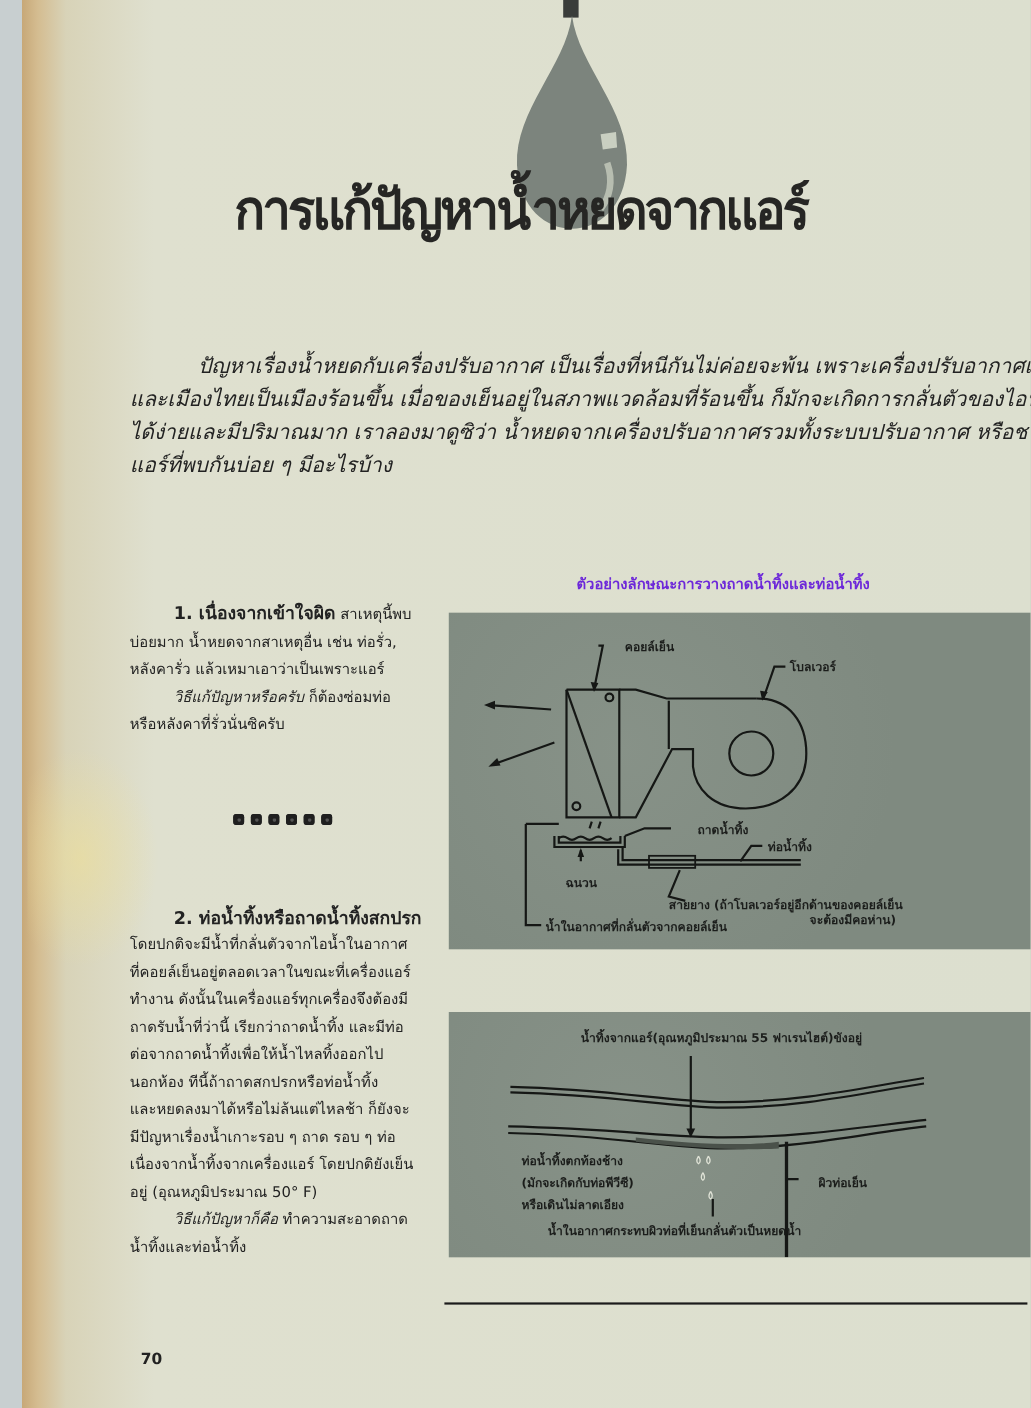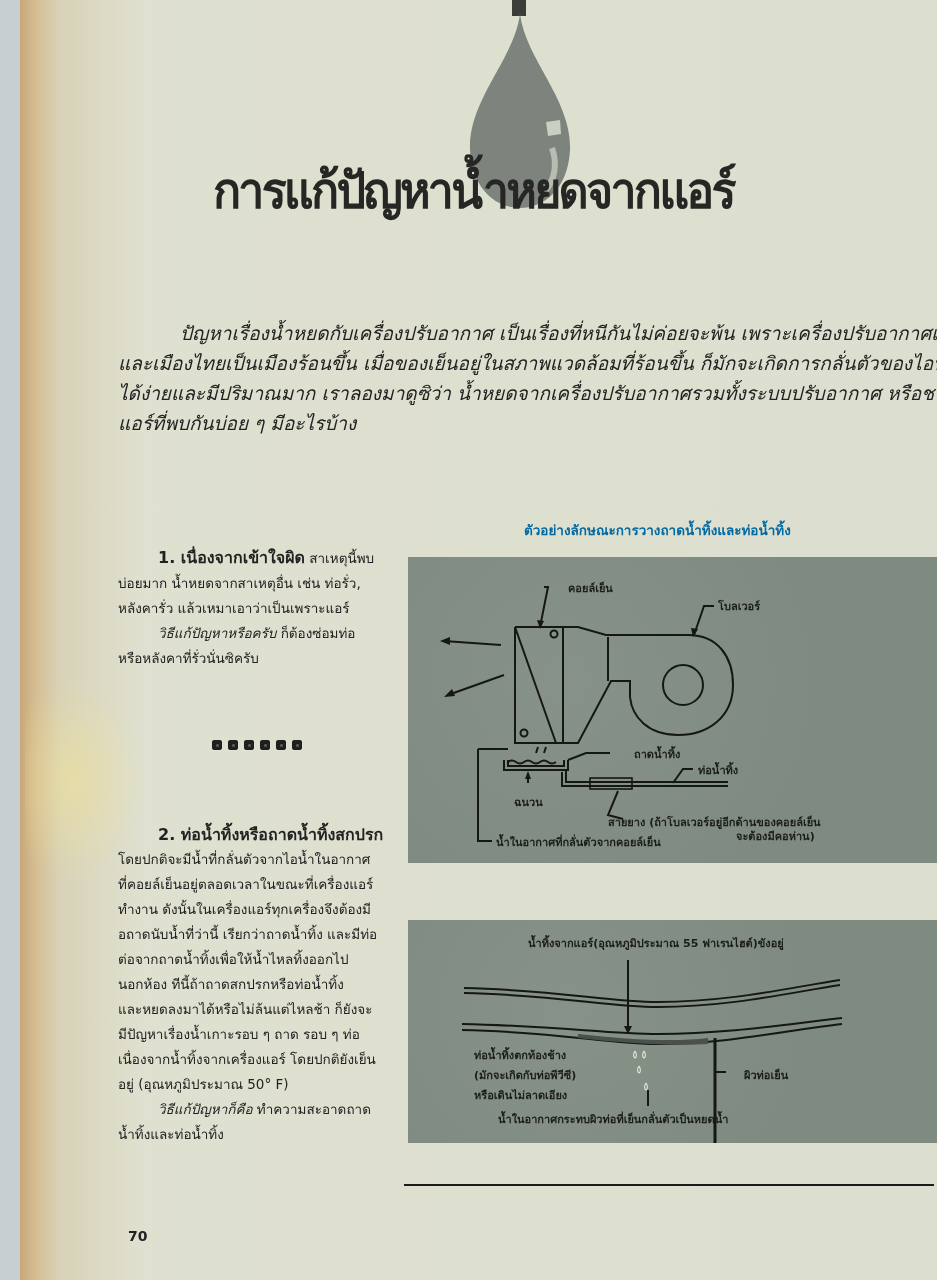--- a/index.html
+++ b/index.html
@@ -54,21 +54,21 @@
     position:absolute; left:212px; top:740px; display:flex; gap:6px;
   }
   .dots span {
     width:10px; height:10px; border-radius:3px; background:#1f1f1f; display:block;
     box-shadow: inset 0 0 0 3px #1f1f1f;
   }
   .dots span::after { content:""; display:block; width:3px; height:3px; margin:3.5px; background:#555; border-radius:1px; }
 
   .fig-caption {
     position:absolute; left:524px; top:519px;
-    font-family:"DejaVu Sans", sans-serif; font-weight:bold; font-size:13.5px; color:#0369a1;
+    font-family:"DejaVu Sans", sans-serif; font-weight:bold; font-size:13.5px; color:#6d28d9;
     white-space:nowrap;
   }
   .fig {
     position:absolute; background:#7f8a80;
     background-image:radial-gradient(circle at 30% 40%, rgba(150,160,150,0.35), rgba(0,0,0,0) 60%);
   }
   .fig1 { left:408px; top:557px; width:529px; height:306px; }
   .fig2 { left:408px; top:920px; width:529px; height:223px; }
   .fig svg { position:absolute; left:0; top:0; }
   .fig-label {
@@ -128,21 +128,21 @@
   <span></span>
   <span></span>
 </div>
 
 <div class="col-left sec2">
   <p class="indent item-head">2. ท่อน้ำทิ้งหรือถาดน้ำทิ้งสกปรก</p>
   <div class="lines">
     <p>โดยปกติจะมีน้ำที่กลั่นตัวจากไอน้ำในอากาศ</p>
     <p>ที่คอยล์เย็นอยู่ตลอดเวลาในขณะที่เครื่องแอร์</p>
     <p>ทำงาน ดังนั้นในเครื่องแอร์ทุกเครื่องจึงต้องมี</p>
-    <p>อถาดนับน้ำที่ว่านี้ เรียกว่าถาดน้ำทิ้ง และมีท่อ</p>
+    <p>ถาดรับน้ำที่ว่านี้ เรียกว่าถาดน้ำทิ้ง และมีท่อ</p>
     <p>ต่อจากถาดน้ำทิ้งเพื่อให้น้ำไหลทิ้งออกไป</p>
     <p>นอกห้อง ทีนี้ถ้าถาดสกปรกหรือท่อน้ำทิ้ง</p>
     <p>และหยดลงมาได้หรือไม่ล้นแต่ไหลช้า ก็ยังจะ</p>
     <p>มีปัญหาเรื่องน้ำเกาะรอบ ๆ ถาด รอบ ๆ ท่อ</p>
     <p>เนื่องจากน้ำทิ้งจากเครื่องแอร์ โดยปกติยังเย็น</p>
     <p>อยู่ (อุณหภูมิประมาณ 50° F)</p>
   </div>
   <p class="indent">
     <span class="italic">วิธีแก้ปัญหาก็คือ</span>
     <span>ทำความสะอาดถาด</span>

